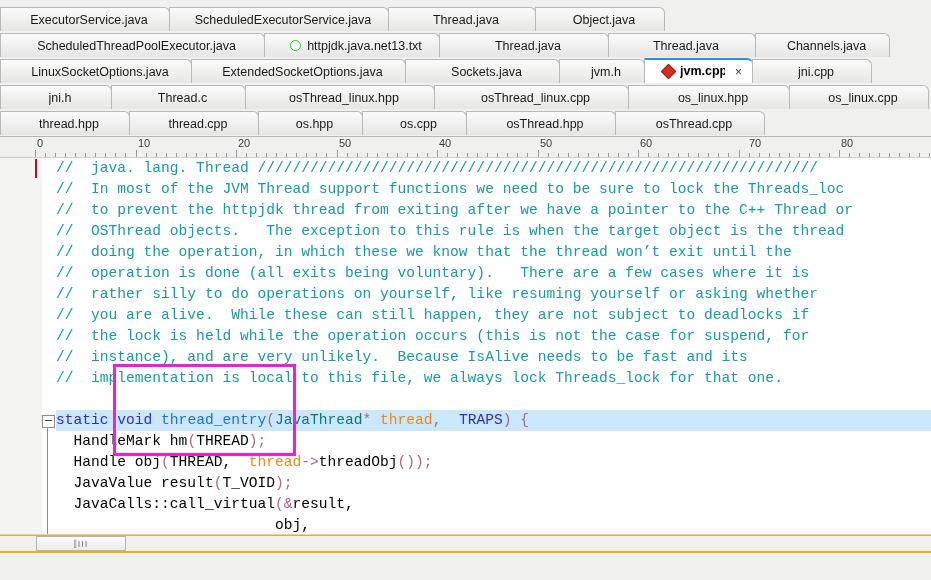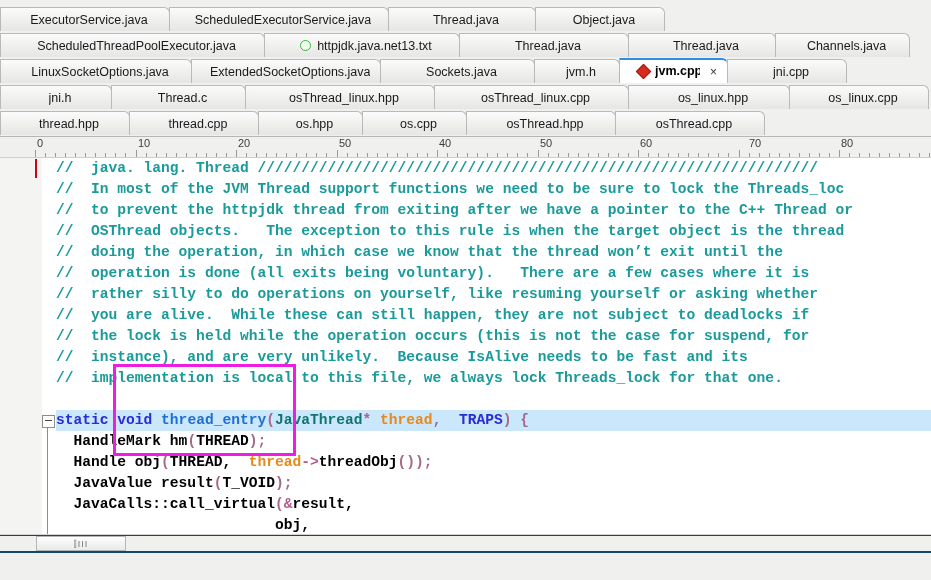--- a/index.html
+++ b/index.html
@@ -148,21 +148,20 @@
     position:absolute;left:56px;top:0;right:0;bottom:0;
     overflow:hidden;
   }
   .cline{
     height:21px;line-height:21px;
     font-family:"Liberation Mono", monospace;
     font-size:14.6px;
     white-space:pre;
     color:#000;
     letter-spacing:0px;
-    font-weight:bold;
   }
   .cline.hl{background:#cbe7fb;}
   .cm{color:#1a9a9a;}
   .kw{color:#2b2bd6;}
   .fn{color:#1f6fd0;}
   .ty{color:#0f766e;}
   .var{color:#e8891b;}
   .op{color:#b25c8e;}
   .pn{color:#a46a8a;}
   .pl{color:#000;}
@@ -192,21 +191,21 @@
     position:absolute;
     border:3px solid #ed1ee0;
     z-index:8;
     pointer-events:none;
   }
 
   
   .hscroll{
     position:relative;
     height:18px;
-    background:#0c4a6e;
+    background:#eab308;
     border-top:1px solid #d4d4d4;
   }
   .hscroll-track{
     position:absolute;left:0;top:1px;height:15px;right:0;
     background:#f0f0ef;
   }
   .hscroll-thumb{
     position:absolute;
     top:1px;height:15px;
     background:linear-gradient(to bottom,#fdfdfd,#eaeaea);
@@ -237,39 +236,39 @@
           <span class="tab-label">Thread.java</span>
         </div>
         <div class="tab" style="width: 130px;">
           <span class="tab-label">Object.java</span>
         </div>
       </div>
       <div class="tabrow">
         <div class="tab" style="width: 265px;">
           <span class="tab-label">ScheduledThreadPoolExecutor.java</span>
         </div>
-        <div class="tab" style="width: 196px; align-items: center;">
+        <div class="tab" style="width: 176px; align-items: center;">
           <span class="dot-green"></span>
           <span class="tab-label">httpjdk.java.net13.txt</span>
         </div>
         <div class="tab" style="width: 170px;">
           <span class="tab-label">Thread.java</span>
         </div>
         <div class="tab" style="width: 148px;">
           <span class="tab-label">Thread.java</span>
         </div>
         <div class="tab" style="width: 135px;">
           <span class="tab-label">Channels.java</span>
         </div>
       </div>
       <div class="tabrow">
         <div class="tab" style="width: 192px;">
           <span class="tab-label">LinuxSocketOptions.java</span>
         </div>
-        <div class="tab" style="width: 190px; margin-top: 10px;">
+        <div class="tab" style="width: 215px; margin-top: 10px;">
           <span class="tab-label">ExtendedSocketOptions.java</span>
         </div>
         <div class="tab" style="width: 155px;">
           <span class="tab-label">Sockets.java</span>
         </div>
         <div class="tab" style="width: 86px;">
           <span class="tab-label">jvm.h</span>
         </div>
         <div class="tab active" style="width: 109px;">
           <span class="diamond-red"></span>
@@ -447,21 +446,21 @@
         <div class="lnum">04</div>
         <div class="lnum">05</div>
         <div class="lnum">06</div>
         <div class="lnum">07</div>
       </div>
     <div class="codearea" id="codearea">
         <div class="cline"><span class="cm">//  java. lang. Thread ////////////////////////////////////////////////////////////////</span></div>
         <div class="cline"><span class="cm">//  In most of the JVM Thread support functions we need to be sure to lock the Threads_loc</span></div>
         <div class="cline"><span class="cm">//  to prevent the httpjdk thread from exiting after we have a pointer to the C++ Thread or</span></div>
         <div class="cline"><span class="cm">//  OSThread objects.   The exception to this rule is when the target object is the thread</span></div>
-        <div class="cline"><span class="cm">//  doing the operation, in which case we know that the thread won’t exit until the</span></div>
+        <div class="cline"><span class="cm">//  doing the operation, in which these we know that the thread won’t exit until the</span></div>
         <div class="cline"><span class="cm">//  operation is done (all exits being voluntary).   There are a few cases where it is</span></div>
         <div class="cline"><span class="cm">//  rather silly to do operations on yourself, like resuming yourself or asking whether</span></div>
         <div class="cline"><span class="cm">//  you are alive.  While these can still happen, they are not subject to deadlocks if</span></div>
         <div class="cline"><span class="cm">//  the lock is held while the operation occurs (this is not the case for suspend, for</span></div>
         <div class="cline"><span class="cm">//  instance), and are very unlikely.  Because IsAlive needs to be fast and its</span></div>
         <div class="cline"><span class="cm">//  implementation is local to this file, we always lock Threads_lock for that one.</span></div>
         <div class="cline"><span class="pl"></span></div>
         <div class="cline hl"><span class="kw">static</span><span class="pl"> </span><span class="kw">void</span><span class="pl"> </span><span class="fn">thread_entry</span><span class="pn">(</span><span class="ty">JavaThread</span><span class="op">*</span><span class="pl"> </span><span class="var">thread</span><span class="pn">,</span><span class="pl">  </span><span class="kw">TRAPS</span><span class="pn">)</span><span class="pl"> </span><span class="pn">{</span></div>
         <div class="cline"><span class="pl">  HandleMark hm</span><span class="pn">(</span><span class="pl">THREAD</span><span class="pn">)</span><span class="pn">;</span></div>
         <div class="cline"><span class="pl">  Handle obj</span><span class="pn">(</span><span class="pl">THREAD,  </span><span class="var">thread</span><span class="op">-&gt;</span><span class="pl">threadObj</span><span class="pn">()</span><span class="pn">)</span><span class="pn">;</span></div>

